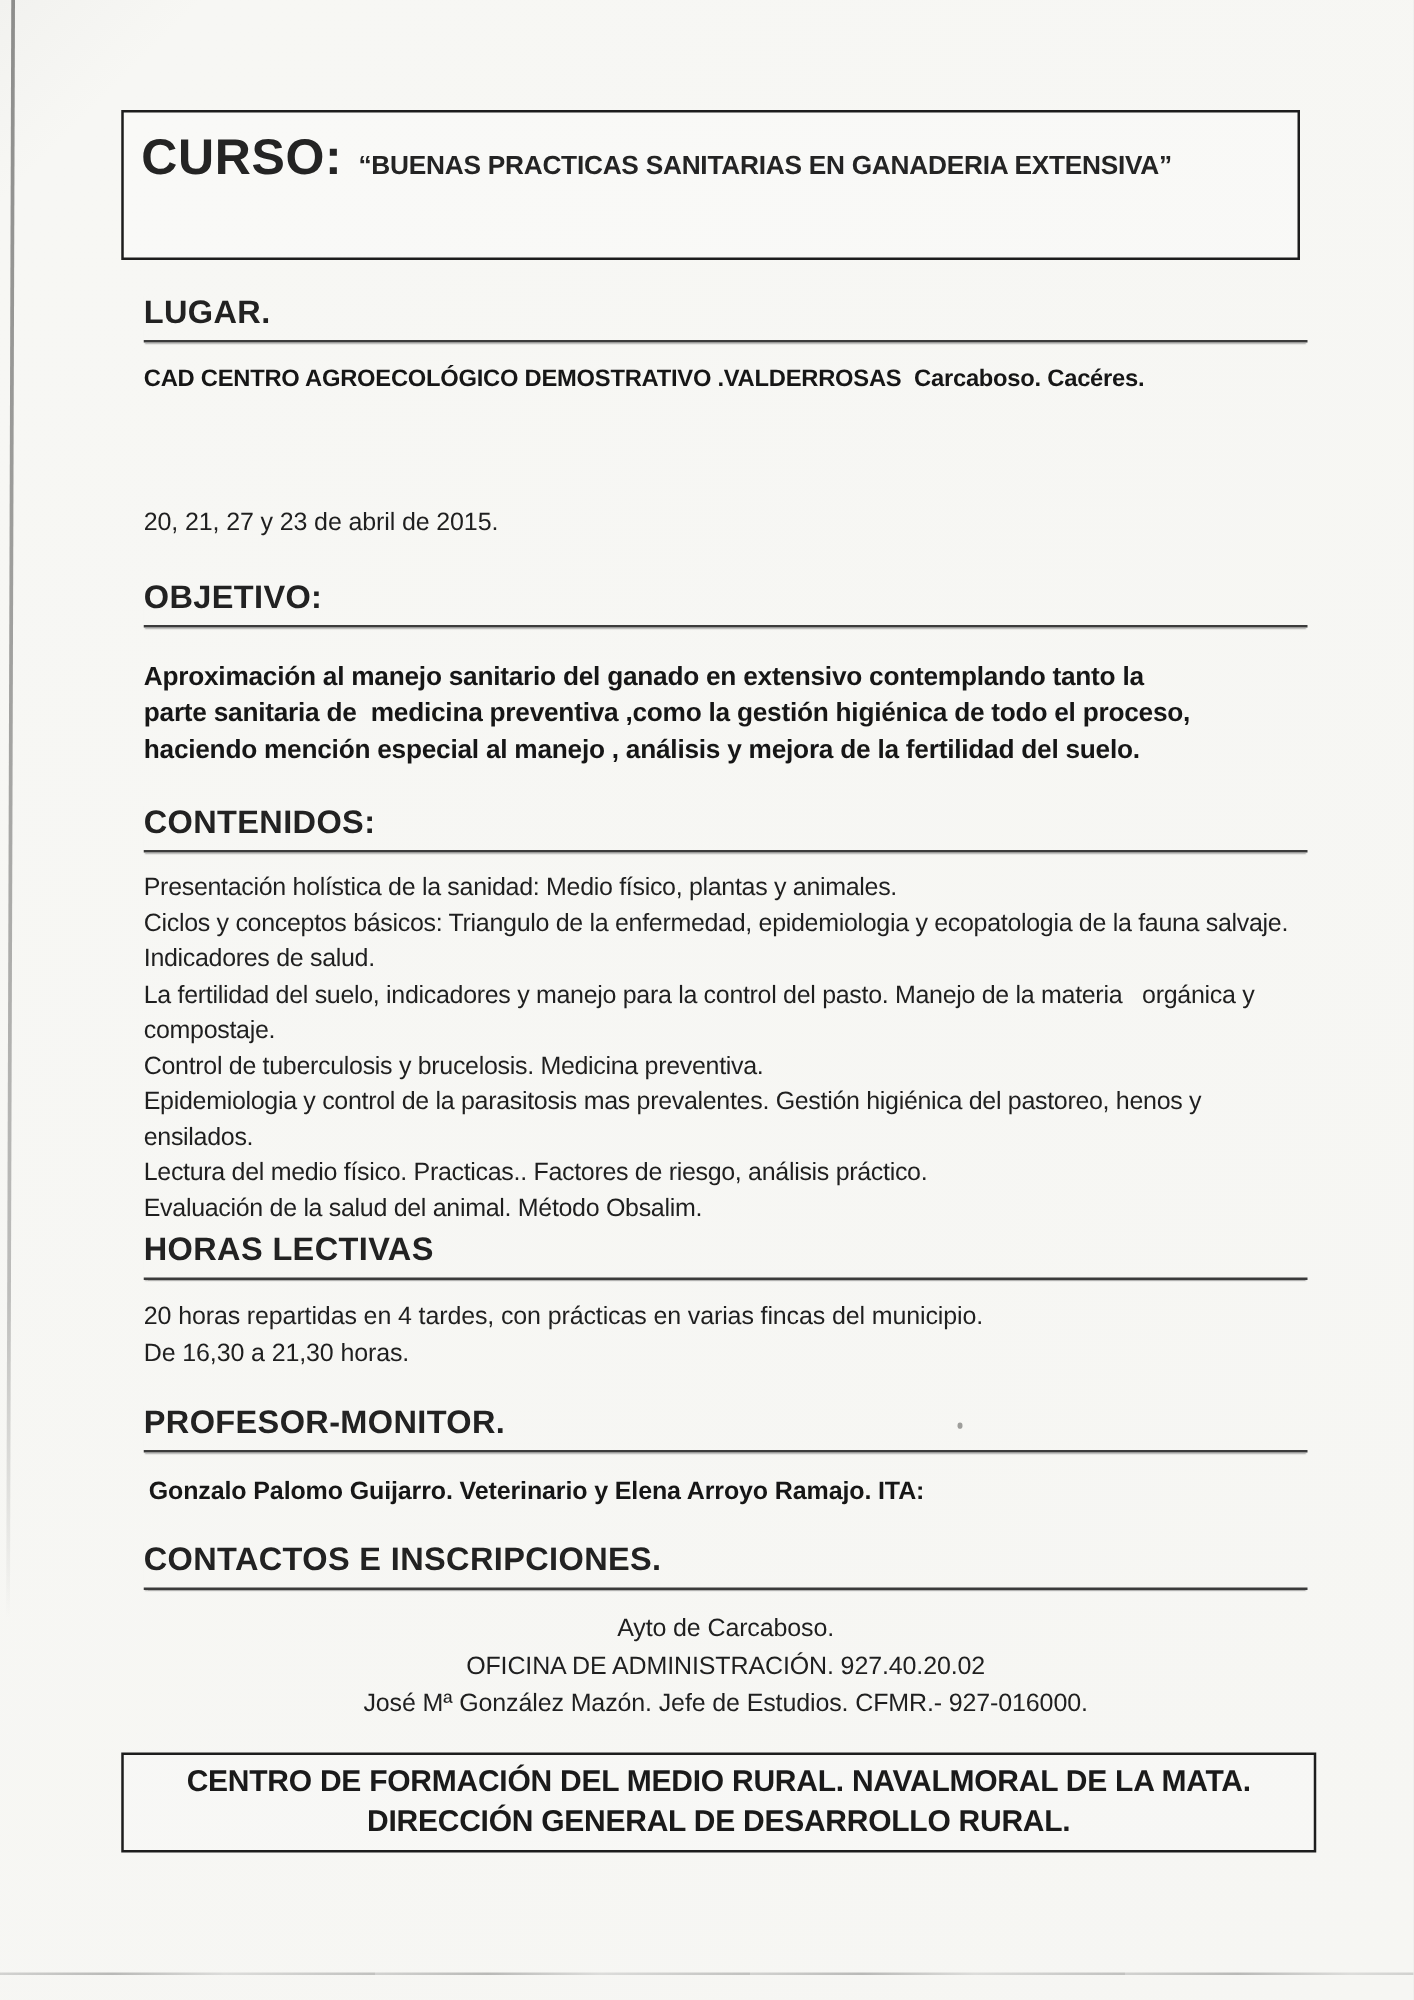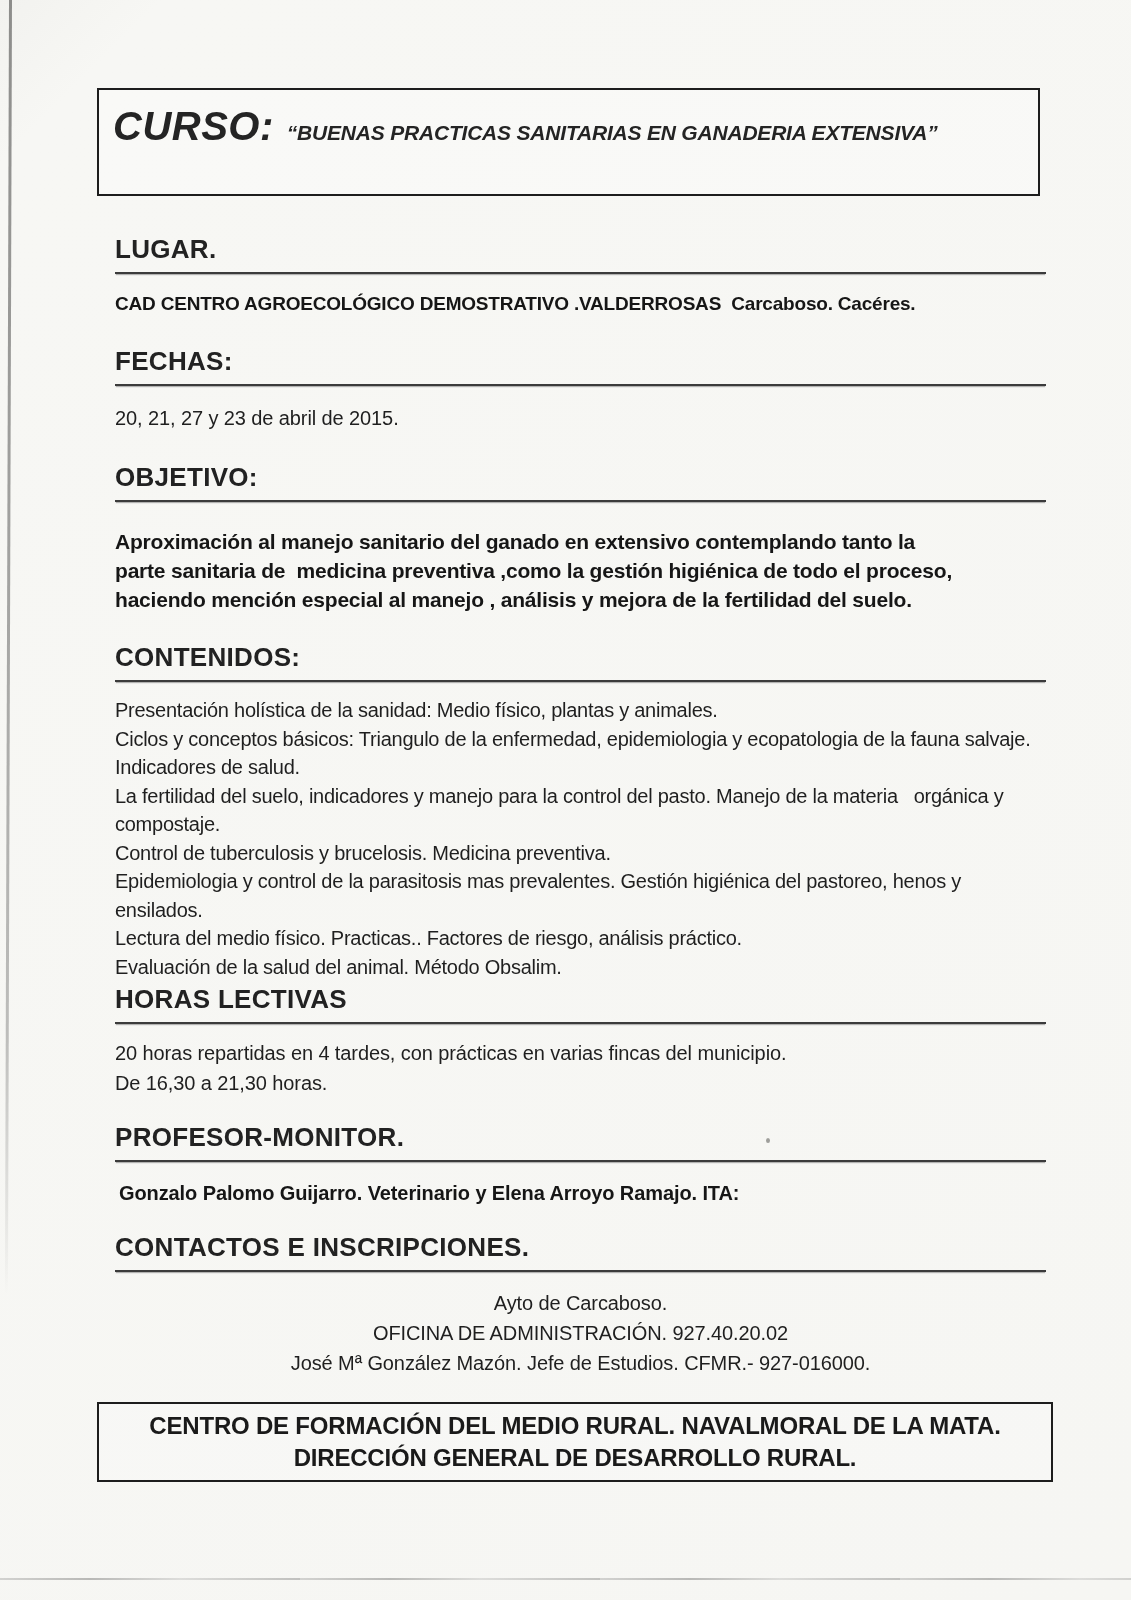--- a/index.html
+++ b/index.html
@@ -22,24 +22,23 @@
     position:absolute; left:0; top:1578px; width:1131px; height:2px;
     background:repeating-linear-gradient(to right, #c9c9c7 0px, #a9a9a7 90px, #d6d6d4 180px, #b3b3b1 300px);
     opacity:0.8;
   }
   .scan-dot {
     position:absolute; left:766px; top:1138px; width:4px; height:5px;
     background:#6e6e6c; border-radius:50%; opacity:0.65;
   }
   
   .title-box {
-    position:absolute; left:97px; top:88px; width:943px; height:108px;
+    position:absolute; left:97px; top:88px; width:943px; height:120px;
     border:2px solid #1d1d1d; box-sizing:border-box;
     background:rgba(255,255,255,0.25);
-    font-style:italic;
   }
   .title-row { display:flex; align-items:baseline; gap:13px; padding:14px 0 0 14px; white-space:nowrap; }
   .title-main { font-size:40px; font-weight:700; letter-spacing:0.5px; color:#242424; }
   .title-quote { font-size:21px; font-weight:700; letter-spacing:-0.2px; color:#242424; }
   
   .heading {
     position:absolute; left:115px; width:931px;
     font-size:26px; font-weight:700; letter-spacing:0.3px; color:#222;
     padding-bottom:7px;
     border-bottom:2px solid #3b3b3b;
@@ -78,21 +77,20 @@
       <span class="title-main">CURSO:</span>
       <span class="title-quote">“BUENAS PRACTICAS SANITARIAS EN GANADERIA EXTENSIVA”</span>
     </div>
   </div>
 
   <div class="heading" style="top:234px;">LUGAR.</div>
   <div class="body-block b-bold-caps" style="top:292px;">
     <div class="line">CAD CENTRO AGROECOLÓGICO DEMOSTRATIVO .VALDERROSAS  Carcaboso. Cacéres.</div>
   </div>
 
-  <div class="heading" style="top:346px;">FECHAS:</div>
   <div class="body-block b-reg" style="top:404px;">
     <div class="line">20, 21, 27 y 23 de abril de 2015.</div>
   </div>
 
   <div class="heading" style="top:462px;">OBJETIVO:</div>
   <div class="body-block b-obj" style="top:527px;">
     <div class="line">Aproximación al manejo sanitario del ganado en extensivo contemplando tanto la</div>
     <div class="line">parte sanitaria de  medicina preventiva ,como la gestión higiénica de todo el proceso,</div>
     <div class="line">haciendo mención especial al manejo , análisis y mejora de la fertilidad del suelo.</div>
   </div>

